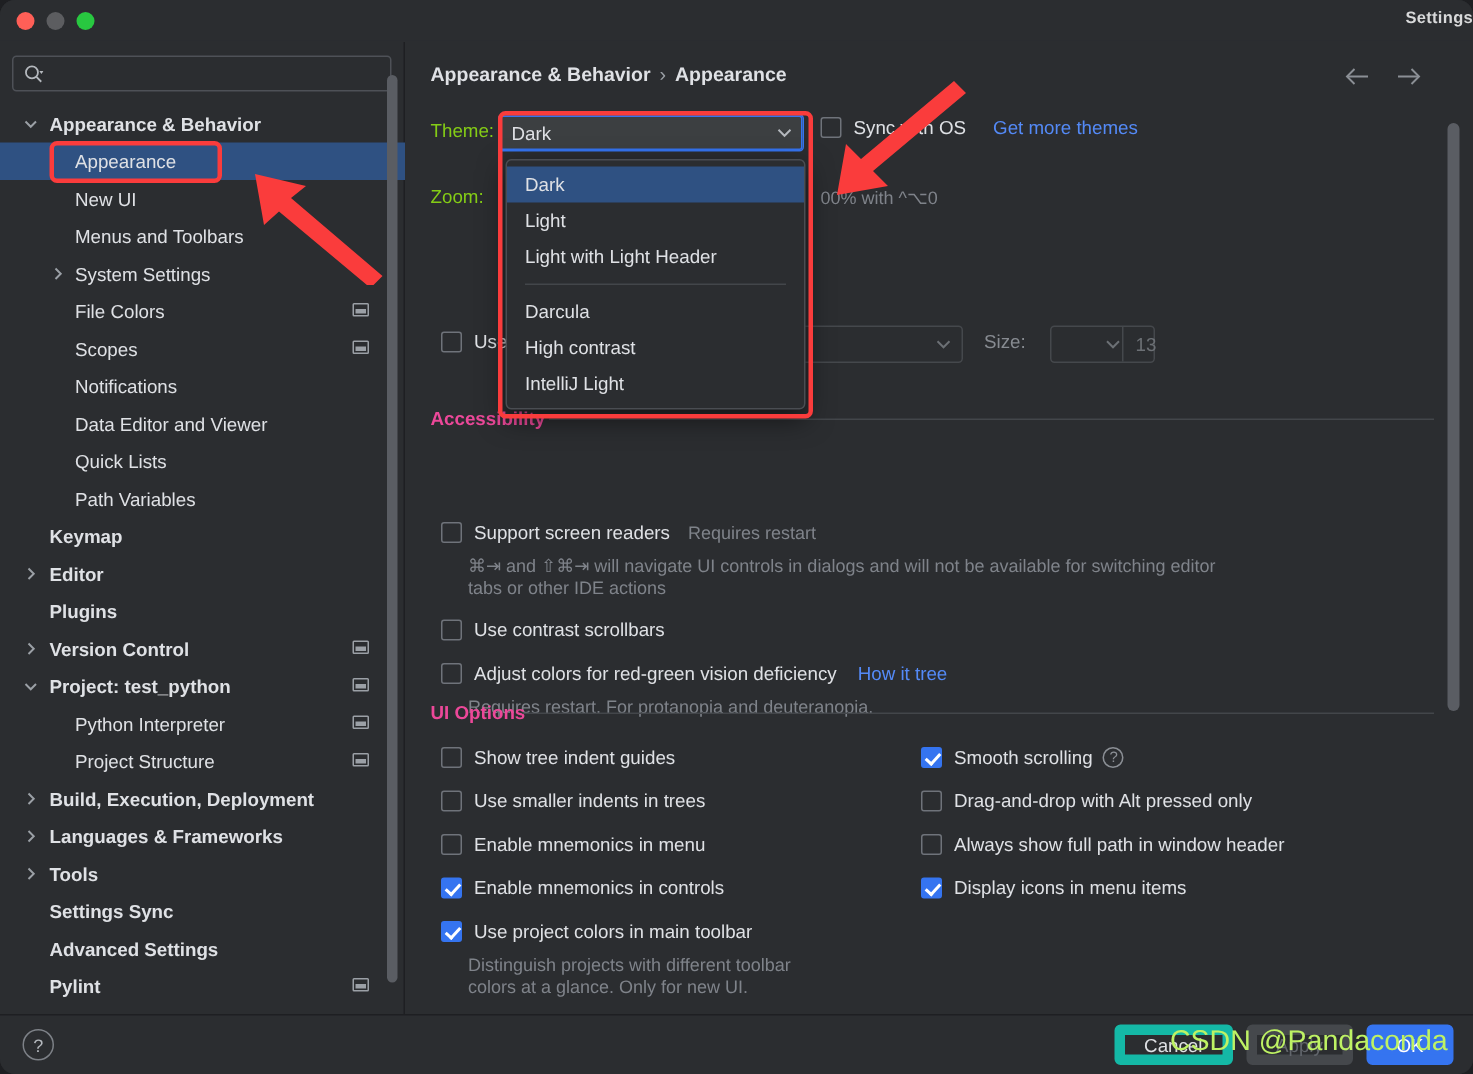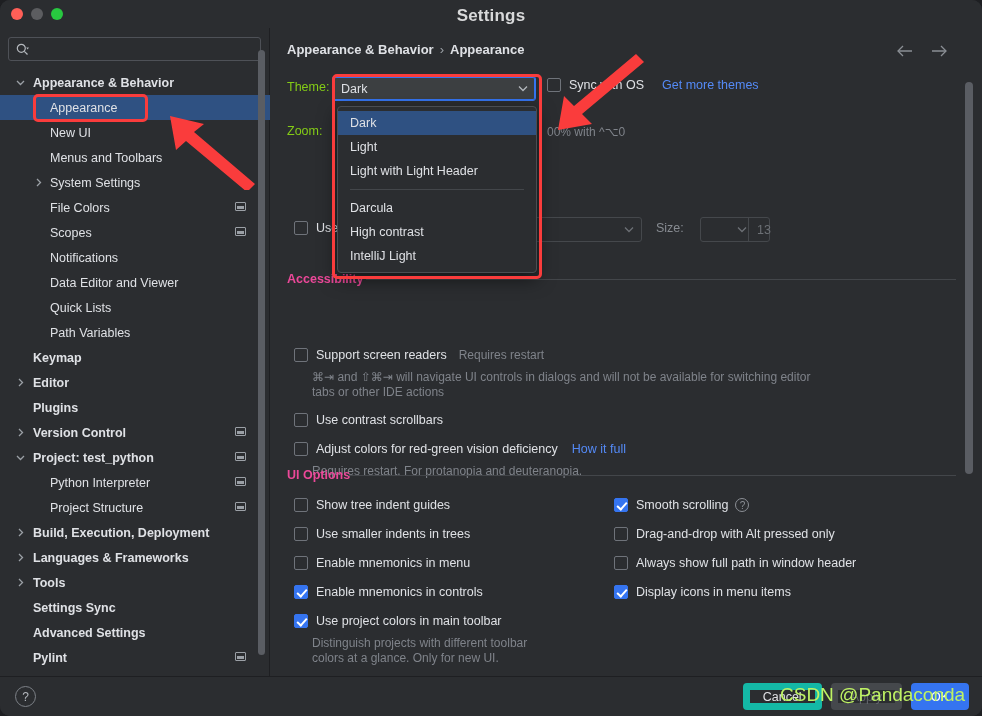--- a/index.html
+++ b/index.html
@@ -24,22 +24,22 @@
     background: #2b2d30;
     border-bottom: 1px solid #2b2d30;
   }
   .traffic { position: absolute; top: 8px; left: 11px; display: flex; gap: 8px; }
   .dot { width: 12px; height: 12px; border-radius: 50%; }
   .dot.red { background: #ff5f57; }
   .dot.yellow { background: #5c5d60; }
   .dot.green { background: #28c840; }
   .win-title {
     position: absolute; top: 6px; left: 0; width: 982px;
-    text-align: center;
-    font-size: 17px; font-weight: bold; color: #d8d9da;
+    text-align: right;
+    font-size: 11px; font-weight: bold; color: #d8d9da;
     letter-spacing: .2px;
   }
 
   
   .sidebar {
     position: absolute; top: 28px; left: 0;
     width: 270px; height: 648px;
     background: #2b2d30;
     border-right: 1px solid #1e1f22;
   }
@@ -493,21 +493,21 @@
           </div>
           <div class="hint" style="position: absolute; left: 42px; top: 298px; white-space: pre;">⌘⇥ and ⇧⌘⇥ will navigate UI controls in dialogs and will not be available for switching editor
 tabs or other IDE actions</div>
           <div class="row" style="left: 24px; top: 341px;">
             <span class="chk"></span>
             <span class="cb-label">Use contrast scrollbars</span>
           </div>
           <div class="row" style="left: 24px; top: 370px;">
             <span class="chk"></span>
             <span class="cb-label">Adjust colors for red-green vision deficiency</span>
-            <span class="link" style="margin-left: 14px;">How it full</span>
+            <span class="link" style="margin-left: 14px;">How it tree</span>
           </div>
           <div class="hint" style="position: absolute; left: 42px; top: 392px; white-space: pre;">Requires restart. For protanopia and deuteranopia.</div>
         </div>
 
       <div class="grp-title" style="left:17px; top:396px;">UI Options</div>
       <div class="grp-line" style="left:78px; top:403px; width:608px;"></div>
 
       <div id="ui-left-col">
           <div class="row" style="left: 24px; top: 426px;">
             <span class="chk"></span>

